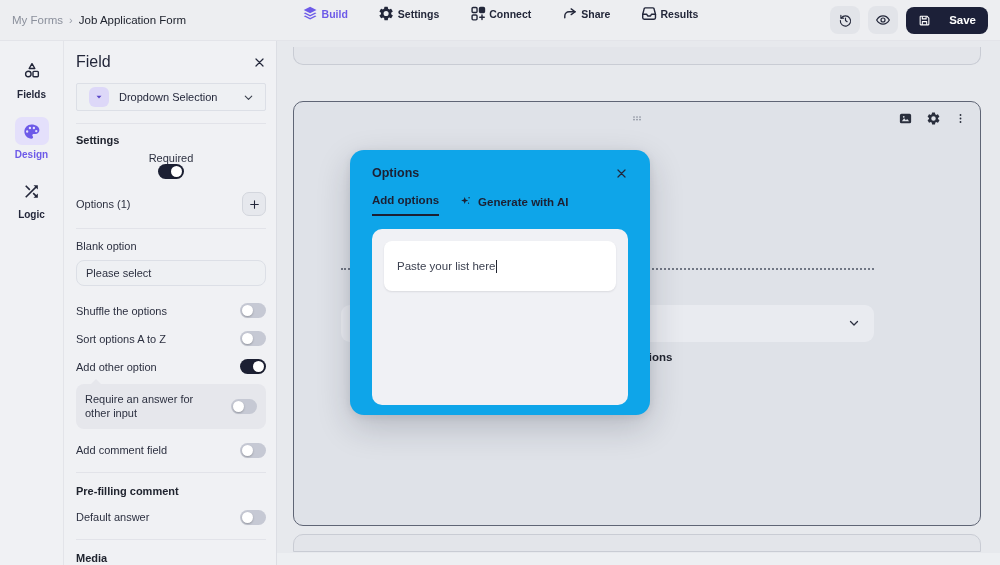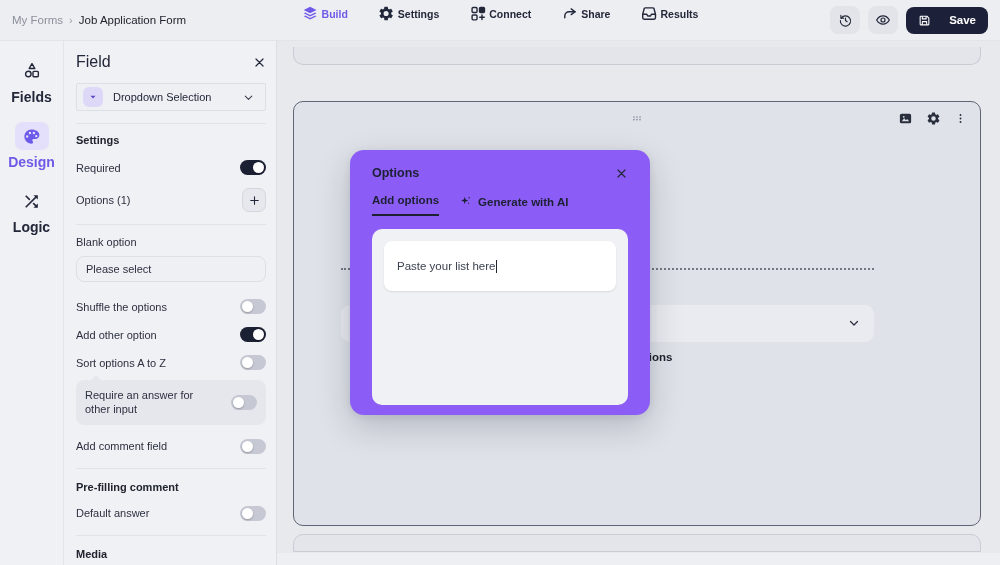--- a/index.html
+++ b/index.html
@@ -22,43 +22,43 @@
   .top-right { margin-left:auto; display:flex; align-items:center; gap:8px; }
   .icon-btn { width:30px; height:28px; border-radius:8px; background:#e2e4e9; display:flex; align-items:center; justify-content:center; color:#23273a; cursor:pointer; }
   .save-btn { height:27px; padding:0 12px; border-radius:8px; background:#1c2038; color:#fff; display:flex; align-items:center; gap:18px; font-size:11.5px; font-weight:600; cursor:pointer; }
 
   
   .main { display:flex; height:525px; border-top:1px solid #e3e4e9; }
 
   
   .rail { width:64px; background:#f0f1f4; border-right:1px solid #e3e4e9; display:flex; flex-direction:column; align-items:center; padding-top:16px; gap:17px; }
   .rail-item { display:flex; flex-direction:column; align-items:center; gap:4px; cursor:pointer; }
-  .rail-item .rail-label { font-size:14px; font-weight:700; color:#23273a; }
+  .rail-item .rail-label { font-size:10px; font-weight:700; color:#23273a; }
   .rail-item .rail-icwrap { width:34px; height:28px; display:flex; align-items:center; justify-content:center; border-radius:7px; color:#23273a; }
   .rail-item.active .rail-icwrap { background:#e4e0fb; color:#6d5ae8; }
   .rail-item.active .rail-label { color:#6d5ae8; }
 
   
   .panel { width:213px; background:#f0f1f4; border-right:1px solid #dcdee4; padding:0 10px 0 12px; font-size:11px; overflow:hidden; }
   .prow { display:flex; justify-content:space-between; align-items:center; }
   .panel-header { margin-top:12px; }
   .panel-title { font-size:16px; color:#23273a; }
   .x-btn { cursor:pointer; color:#23273a; }
-  .type-select { margin-top:12px; height:28px; background:#eef0f3; border:1px solid #dcdfe6; border-radius:2px; display:flex; align-items:center; padding:0 10px 0 6px; cursor:pointer; }
+  .type-select { margin-top:12px; height:28px; background:#eef0f3; border:1px solid #dcdfe6; border-radius:2px; display:flex; align-items:center; padding:0 10px 0 12px; cursor:pointer; }
   .type-badge { width:20px; height:20px; border-radius:6px; background:#ddd8f8; display:flex; align-items:center; justify-content:center; color:#5b48c8; }
   .type-label { margin-left:10px; font-size:11px; color:#23273a; }
   .type-chevron { margin-left:auto; color:#3a3f4c; }
   .pdivider { border:none; border-top:1px solid #e2e3e9; margin-top:12px; }
   .psection { margin-top:10px; font-size:11px; font-weight:700; color:#20242f; }
   .plabel { color:#2c3040; }
   .toggle { width:26px; height:15px; border-radius:8px; position:relative; cursor:pointer; flex:none; }
   .toggle::after { content:''; position:absolute; top:2px; width:11px; height:11px; border-radius:50%; background:#fff; box-shadow:0 1px 2px rgba(0,0,0,.25); }
   .toggle.on { background:#1c2033; } .toggle.on::after { right:2px; }
   .toggle.off { background:#c6c9d4; } .toggle.off::after { left:2px; }
-  .row-required { margin-top:14px; }
+  .row-required { margin-top:6px;flex-direction:column; }
   .row-options { margin-top:13px; }
   .plus-btn { width:24px; height:24px; border-radius:7px; background:#e6e8ed; border:1px solid #d3d6dd; display:flex; align-items:center; justify-content:center; color:#23273a; cursor:pointer; }
   .row-blank-label { margin-top:11px; }
   .blank-input { margin-top:8px; height:26px; background:#eef0f3; border:1px solid #dcdfe6; border-radius:8px; display:flex; align-items:center; padding:0 9px; color:#2c3040; }
   .row-shuffle { margin-top:17px; }
   .row-sort { margin-top:13px; }
   .row-other { margin-top:13px; }
   .nested-box { position:relative; margin-top:10px; background:#e6e7ec; border-radius:8px; padding:8px 9px; display:flex; justify-content:space-between; align-items:center; gap:8px; }
   .nested-box::before { content:''; position:absolute; top:-5px; left:15px; border-left:5px solid transparent; border-right:5px solid transparent; border-bottom:5px solid #e6e7ec; }
   .nested-box .plabel { line-height:1.3; }
@@ -76,21 +76,21 @@
   .bottom-strip { position:absolute; left:0; right:0; top:512px; bottom:0; background:#edeff2; }
   .drag-handle { position:absolute; top:6px; left:50%; transform:translateX(-50%); color:#868c99; cursor:grab; }
   .block-toolbar { position:absolute; top:9px; right:13px; display:flex; align-items:center; gap:13px; color:#2a2f3d; }
   .block-toolbar > span { cursor:pointer; }
   .q-dotted { position:absolute; left:47px; right:106px; top:166px; border-top:2px dotted #70768433; border-top:2px dotted #717784; height:0; }
   .q-select { position:absolute; left:47px; right:106px; top:203px; height:37px; background:#e9ebf0; border-radius:9px; cursor:pointer; }
   .q-select .sel-chevron { position:absolute; right:13px; top:11px; color:#2c3040; }
   .edit-options { position:absolute; left:312px; top:249px; font-size:11.5px; font-weight:700; color:#20242f; cursor:pointer; }
 
   
-  .modal { position:absolute; left:350px; top:150px; width:300px; height:265px; background:#8b5cf6; border-radius:14px; box-shadow:0 12px 34px rgba(22,26,44,.20), 0 2px 8px rgba(22,26,44,.08); z-index:20; padding:16px 22px; }
+  .modal { position:absolute; left:350px; top:150px; width:300px; height:265px; background:#0ea5e9; border-radius:14px; box-shadow:0 12px 34px rgba(22,26,44,.20), 0 2px 8px rgba(22,26,44,.08); z-index:20; padding:16px 22px; }
   .modal-head { display:flex; justify-content:space-between; align-items:center; }
   .modal-title { font-size:12.5px; font-weight:700; color:#1c2033; }
   .modal-tabs { margin-top:14px; display:flex; align-items:flex-end; gap:20px; }
   .mtab { font-size:11.5px; font-weight:700; color:#1c2033; padding-bottom:8px; cursor:pointer; display:flex; align-items:center; gap:6px; }
   .mtab.active { border-bottom:2px solid #1c2033; }
   .mtab .sparkle { color:#1c2033; }
   .modal-body { margin-top:13px; height:176px; background:#f0f1f5; border-radius:10px; padding:12px; }
   .paste-input { height:50px; background:#fff; border-radius:8px; box-shadow:0 1px 2px rgba(20,24,40,.10); display:flex; align-items:center; padding:0 13px; font-size:11.5px; color:#3c4150; cursor:text; }
   .caret { display:inline-block; width:1px; height:13px; background:#20242f; margin-left:1px; animation:blink 1s step-end infinite; }
   @keyframes blink { 50% { opacity:0; } }
@@ -261,27 +261,27 @@
     <hr class="pdivider">
     <div class="plabel row-blank-label">Blank option</div>
     <div class="blank-input">
       <span>Please select</span>
     </div>
 
     <div class="prow row-shuffle">
       <span class="plabel">Shuffle the options</span>
       <span class="toggle off"></span>
     </div>
+    <div class="prow row-sort">
+      <span class="plabel">Sort options A to Z</span>
+      <span class="toggle off"></span>
+    </div>
     <div class="prow row-other">
       <span class="plabel">Add other option</span>
       <span class="toggle on"></span>
-    </div>
-    <div class="prow row-sort">
-      <span class="plabel">Sort options A to Z</span>
-      <span class="toggle off"></span>
     </div>
 
     <div class="nested-box">
       <span class="plabel" style="width:118px;">Require an answer for other input</span>
       <span class="toggle off"></span>
     </div>
 
     <div class="prow row-comment">
       <span class="plabel">Add comment field</span>
       <span class="toggle off"></span>

